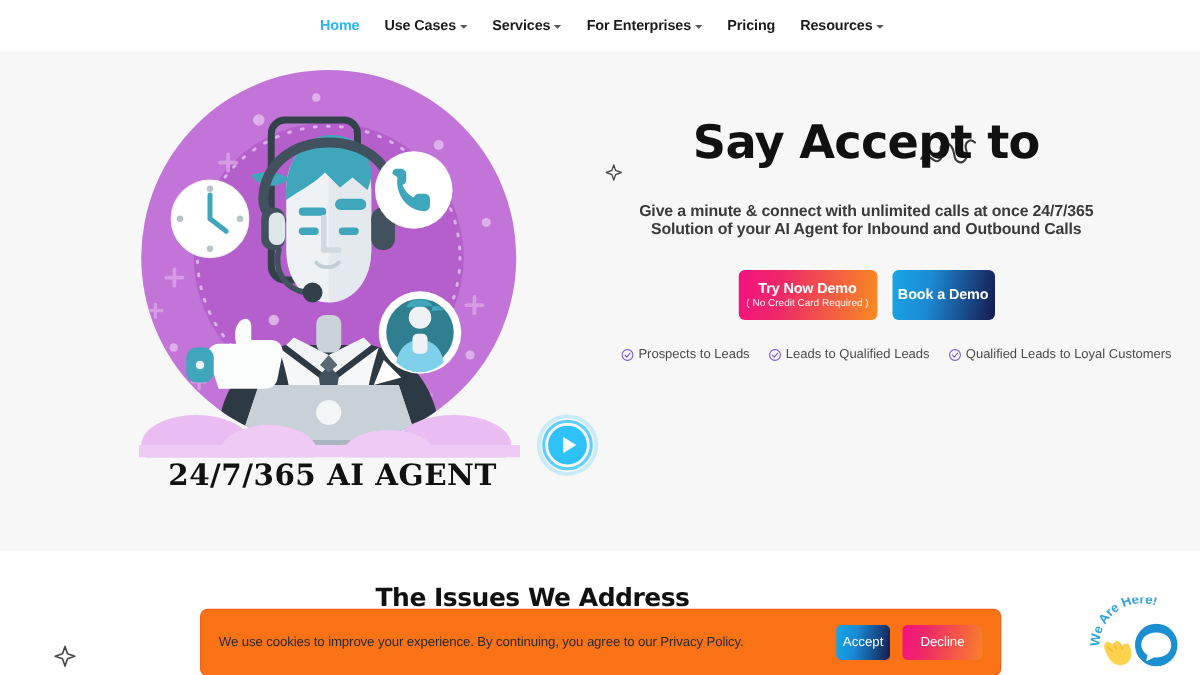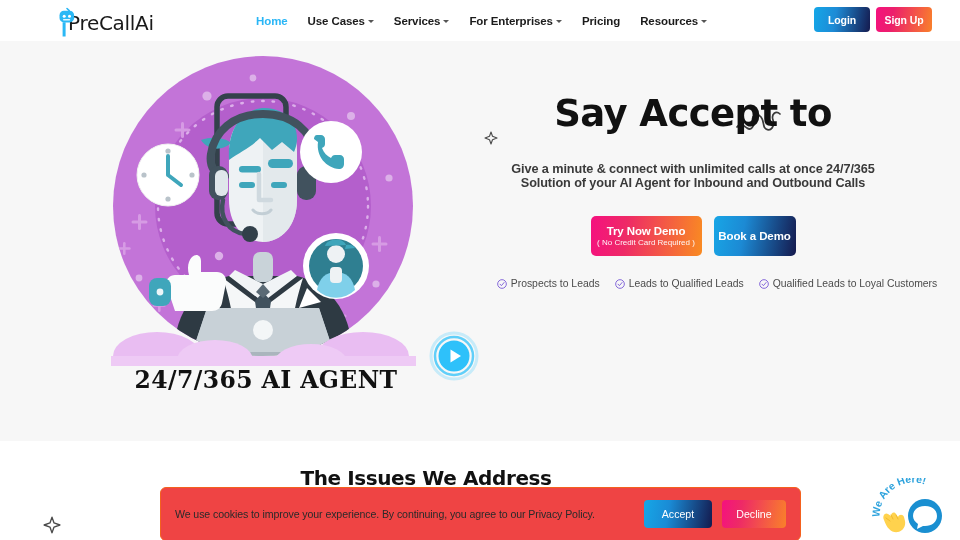--- a/index.html
+++ b/index.html
@@ -139,61 +139,48 @@
     font-family: "DejaVu Sans", sans-serif;
     font-weight: 700; font-size: 20px; color: #111; letter-spacing: -0.4px;
     z-index: 5;
   }
 
   
   .cookie {
     position: absolute; left: 160px; top: 487px;
     width: 641px; height: 54px;
     border: 1.6px solid #f4611e; border-radius: 6px;
-    background: #ef4444;
+    background: #f97316;
     display: flex; align-items: center;
     padding: 0 14px; gap: 10px; z-index: 60;
   }
   .cookie-text {
     font-size: 10.6px; color: #2a2a2a; letter-spacing: -0.1px; flex: 1;
   }
   .cookie-accept, .cookie-decline {
     height: 28px; border-radius: 4px; cursor: pointer;
     display: flex; align-items: center; justify-content: center;
     color: #fff; font-size: 10.6px; font-weight: 400;
   }
-  .cookie-accept  { width: 68px; background: linear-gradient(100deg,#16a7e7 0%, #1a8bd5 36%, #141a4e 100%); }
+  .cookie-accept  { width: 43px; background: linear-gradient(100deg,#16a7e7 0%, #1a8bd5 36%, #141a4e 100%); }
   .cookie-decline { width: 64px; background: linear-gradient(100deg,#f5117f 0%, #ee2a66 30%, #f9812a 100%); }
 
   
   .chat {
     position: absolute; right: 12px; bottom: 4px;
     width: 78px; height: 58px; z-index: 70; cursor: pointer;
   }
 </style>
 </head>
 <body>
 
 <div class="page">
 
   <div class="header">
 
-    <div class="logo-wrap">
-      <span class="logo-bot">
-        <svg width="21" height="30" viewBox="0 0 21 30">
-          <path d="M10 1.5 L12.2 3.6" stroke="#29b6f6" stroke-width="1.6" stroke-linecap="round" fill="none"></path>
-          <rect x="2.5" y="3.8" width="14.6" height="11.6" rx="4.4" fill="#2bb8f5"></rect>
-          <circle cx="7.2" cy="9.2" r="1.5" fill="#ffffff"></circle>
-          <circle cx="12.5" cy="9.2" r="1.5" fill="#ffffff"></circle>
-          <rect x="6.0" y="12.1" width="7.2" height="1.3" rx="0.65" fill="#ffffff" opacity="0.85"></rect>
-          <rect x="5.6" y="15.3" width="3.0" height="14.2" fill="#2bb8f5"></rect>
-        </svg>
-      </span>
-      <span class="logo-text">PreCallAi</span>
-    </div>
 
     <div class="nav">
       <div class="nav-item active">
         <span>Home</span>
       </div>
       <div class="nav-item">
         <span>Use Cases</span>
         <span class="caret"></span>
       </div>
       <div class="nav-item">
@@ -206,24 +193,20 @@
       </div>
       <div class="nav-item">
         <span>Pricing</span>
       </div>
       <div class="nav-item">
         <span>Resources</span>
         <span class="caret"></span>
       </div>
     </div>
 
-    <div class="auth">
-      <div class="btn-login">Login</div>
-      <div class="btn-signup">Sign Up</div>
-    </div>
   </div>
 
   <div class="hero">
 
     <span class="doodle d-squiggle1">
       <svg width="56" height="44" viewBox="0 0 56 44">
         <path d="M4 14 c0 -9 9 -10 10 -2 c1 9 -3 14 -1 18 c2 5 9 3 10 -4 c1 -7 7 -8 9 -2 c2 7 -3 9 -2 14 c1 4 6 5 9 1" stroke="#3b3b3b" stroke-width="1.7" fill="none" stroke-linecap="round"></path>
       </svg>
     </span>
 

